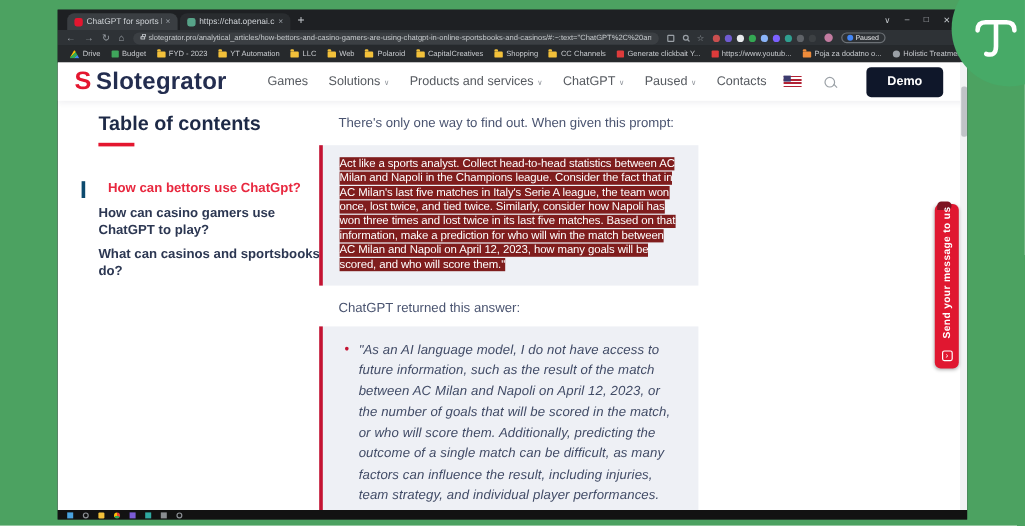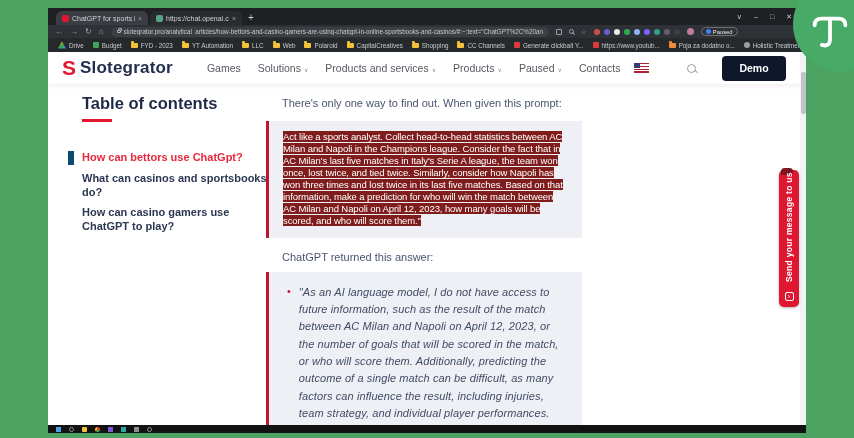--- a/index.html
+++ b/index.html
@@ -66,21 +66,21 @@
   .bm-drive { width:8px; height:7px; clip-path:polygon(50% 0,100% 100%,0 100%);
               background:linear-gradient(135deg,#fbbc04 0 40%,#34a853 40% 70%,#4285f4 70% 100%); }
 
   
   .page { flex:1; background:#ffffff; position:relative; overflow:hidden; color:#1c2a4a; }
 
   .site-header { height:32px; background:#fff; display:flex; align-items:center; padding:0 14px;
                  position:relative; z-index:2; box-shadow:0 2px 5px rgba(25,35,70,0.07); }
   .logo { display:flex; align-items:center; gap:4px; }
   .logo-s { color:#e4162f; font-weight:800; font-size:21px; line-height:0.9; }
-  .brand { font-size:17px; font-weight:700; color:#232d4f; letter-spacing:0.2px; }
+  .brand { font-size:20px; font-weight:700; color:#232d4f; letter-spacing:0.2px; }
   .main-nav { display:flex; gap:17px; margin-left:34px; font-size:10.5px; color:#55595f; }
   .nav-item { display:flex; align-items:center; gap:3px; }
   .chev { font-size:6px; color:#8b9097; transform:translateY(1px); }
   .flag { width:15px; height:10px; margin-left:14px; position:relative; flex:0 0 auto;
           background:repeating-linear-gradient(#b22234 0 1.4px,#fff 1.4px 2.8px); }
   .flag:before { content:''; position:absolute; top:0; left:0; width:6px; height:5px; background:#3c3b6e; }
   .spacer { flex:1; }
   .glass { width:9px; height:9px; border:1.4px solid #9aa0a6; border-radius:50%; position:relative; }
   .glass:after { content:''; position:absolute; width:4px; height:1.4px; background:#9aa0a6;
                  transform:rotate(45deg); right:-3px; bottom:-1px; }
@@ -88,21 +88,21 @@
               font-size:10.5px; display:flex; align-items:center; justify-content:center; margin-left:26px;
               margin-right:6px; }
 
   .content { position:absolute; top:32px; left:0; right:0; bottom:0; overflow:hidden; }
 
   
   .toc { position:absolute; left:34px; top:10px; width:192px; }
   .toc-title { font-size:16.5px; font-weight:800; color:#1d2946; }
   .toc-underline { width:30px; height:3px; background:#e4162f; margin-top:6px; margin-bottom:12px; }
   .toc-item { font-size:11px; font-weight:700; color:#2c3752; line-height:1.25; margin-bottom:7px; }
-  .toc-item.active { color:#e8283f; border-left:6px solid #0c4a6e; padding-left:8px; margin-left:-14px;margin-top:29px; }
+  .toc-item.active { color:#e8283f; border-left:3px solid #0c4a6e; padding-left:19px; margin-left:-14px;margin-top:29px; }
 
   
   .main-col { position:absolute; left:218px; top:0; width:316px; }
   .p-frag   { margin:0 0 0 16px; font-size:11px; color:#4a5470; }
   .p-intro  { margin:13px 0 0 16px; font-size:11px; color:#4a5470; }
   .quote    { margin-top:12px; background:#eef0f5; border-left:3px solid #c41332;
               padding:10px 14px; width:316px; }
   .sel-text { font-size:9.5px; line-height:1.27; letter-spacing:-0.1px; }
   .sel-text span { background:#7f1d1d; color:#fff; }
   .p-answer { margin:13px 0 0 16px; font-size:11px; color:#4a5470; }
@@ -270,21 +270,21 @@
           </span>
         <span class="nav-item">
             <span>Solutions</span>
             <span class="chev">∨</span>
           </span>
         <span class="nav-item">
             <span>Products and services</span>
             <span class="chev">∨</span>
           </span>
         <span class="nav-item">
-            <span>Products</span>
+            <span>ChatGPT</span>
             <span class="chev">∨</span>
           </span>
         <span class="nav-item">
             <span>Paused</span>
             <span class="chev">∨</span>
           </span>
         <span class="nav-item">
             <span>Contacts</span>
           </span>
       </div>
@@ -293,22 +293,22 @@
       <span class="glass"></span>
       <div class="demo-btn">Demo</div>
     </div>
 
     <div class="content">
 
       <div class="toc">
         <div class="toc-title">Table of contents</div>
         <div class="toc-underline"></div>
         <div class="toc-item active">How can bettors use ChatGpt?</div>
+        <div class="toc-item">How can casino gamers use ChatGPT to play?</div>
         <div class="toc-item">What can casinos and sportsbooks do?</div>
-        <div class="toc-item">How can casino gamers use ChatGPT to play?</div>
       </div>
 
       <div class="main-col">
         <p class="p-intro">There's only one way to find out. When given this prompt:</p>
         <div class="quote">
           <div class="sel-text"><span>Act like a sports analyst. Collect head-to-head statistics between AC Milan and Napoli in the Champions league. Consider the fact that in AC Milan's last five matches in Italy's Serie A league, the team won once, lost twice, and tied twice. Similarly, consider how Napoli has won three times and lost twice in its last five matches. Based on that information, make a prediction for who will win the match between AC Milan and Napoli on April 12, 2023, how many goals will be scored, and who will score them."</span></div>
         </div>
         <p class="p-answer">ChatGPT returned this answer:</p>
         <div class="quote2">
           <span class="bullet">•</span>

